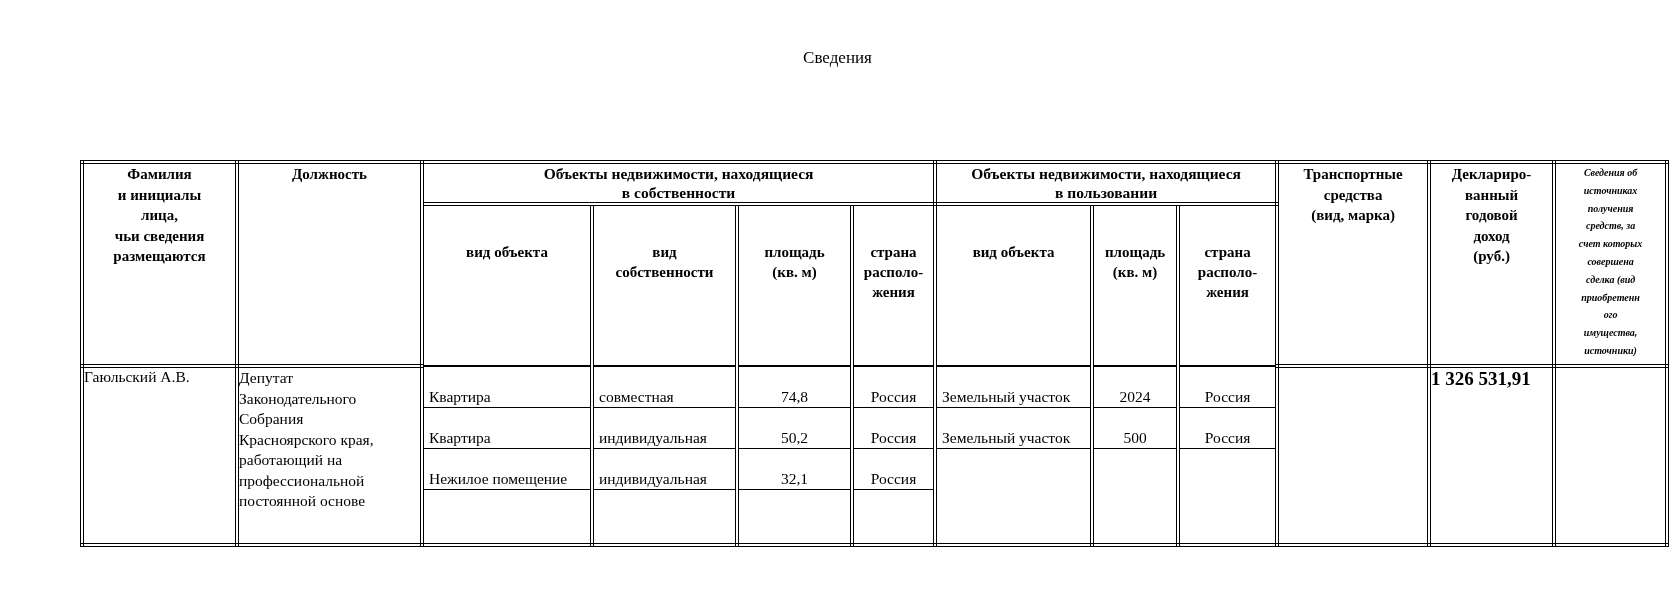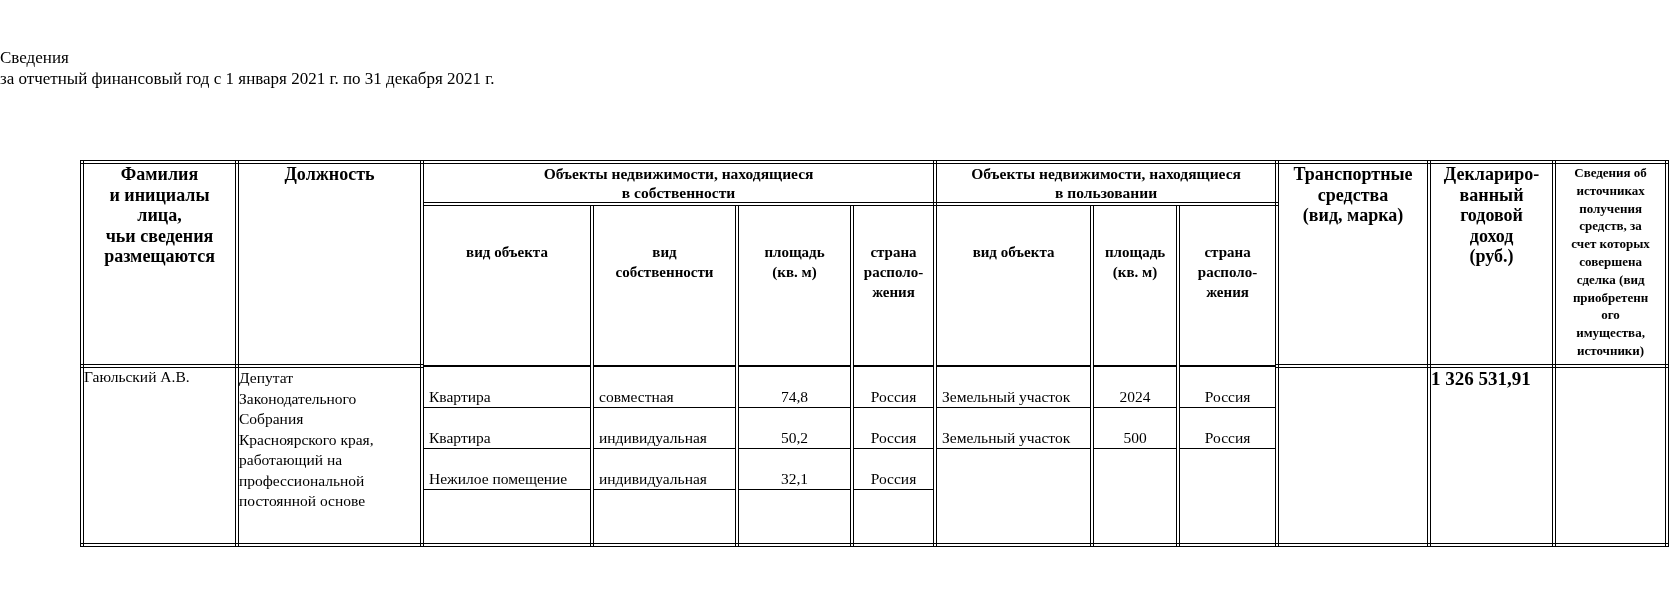--- a/index.html
+++ b/index.html
@@ -6,21 +6,21 @@
   html,body { background:#ffffff; }
   body {
     width:1675px; height:613px; overflow:hidden;
     font-family:"Liberation Serif", serif; color:#000;
   }
   .page { position:relative; width:1675px; height:613px; background:#fff; }
 
   
   .doc-title {
     position:absolute; top:47px; left:0; width:1675px;
-    font-size:17px; line-height:21px; color:#000;
+    text-align:center; font-size:17px; line-height:21px; color:#000;
   }
 
   
   table.decl {
     position:absolute; left:80px; top:160px; width:1585px;
     border-collapse:collapse; table-layout:fixed;
     border:4px double #000;
   }
   table.decl td {
     border:4px double #000;
@@ -32,26 +32,27 @@
   td.h-group {
     height:30px; font-size:15.5px; line-height:19px; padding-top:4px;
     border-bottom:2px solid #000;
   }
   tr.r-sub { height:162px; }
   tr.r-sub td {
     border-top:2px solid #4d7c0f; border-bottom:2px solid #000;
     padding-top:36px; font-size:15px; line-height:20px;border-radius:10px;
   }
   td.h-rowspan {
-    padding-top:48px; font-size:18px; line-height:20.5px;
+    padding-top:48px; font-size:15px; line-height:20.5px;
     border-bottom:2px solid #000;
   }
   td.h-sources {
-    padding-top:6px; font-size:13px; line-height:17.8px;
+    padding-top:6px; font-size:10px; line-height:17.8px;
     border-bottom:2px solid #000;
+    font-style:italic;
   }
 
   
   tr.r-data { height:179px; }
   tr.r-data td { border-top:2px solid #000; border-bottom:4px double #000; }
   td.d-name  { font-size:15.5px; padding:3px 2px 0 8px; white-space:nowrap; }
   td.d-pos   { font-size:15.5px; line-height:20.5px; padding:3px 2px 0 8px; white-space:pre-line; }
   td.d-income{ font-size:19px; padding:4px 2px 0 11px;font-weight:bold; }
   td.stack   { padding:0; }
   .sr { height:22px; line-height:21px; font-size:15.5px; overflow:hidden; }
@@ -59,21 +60,20 @@
   .sr-l { text-align:left; padding-left:5px; white-space:nowrap; }
   .sr-c { text-align:center; }
 </style>
 </head>
 <body>
 
 <div class="page">
 
   <div class="doc-title">
     <div>Сведения</div>
-    <div>за отчетный финансовый год с 1 января 2021 г. по 31 декабря 2021 г.</div>
   </div>
 
   <table class="decl">
     <colgroup>
       <col style="width:155px">
         <col style="width:185px">
         <col style="width:170px">
       <col style="width:145px">
         <col style="width:115px">
         <col style="width:83px">

